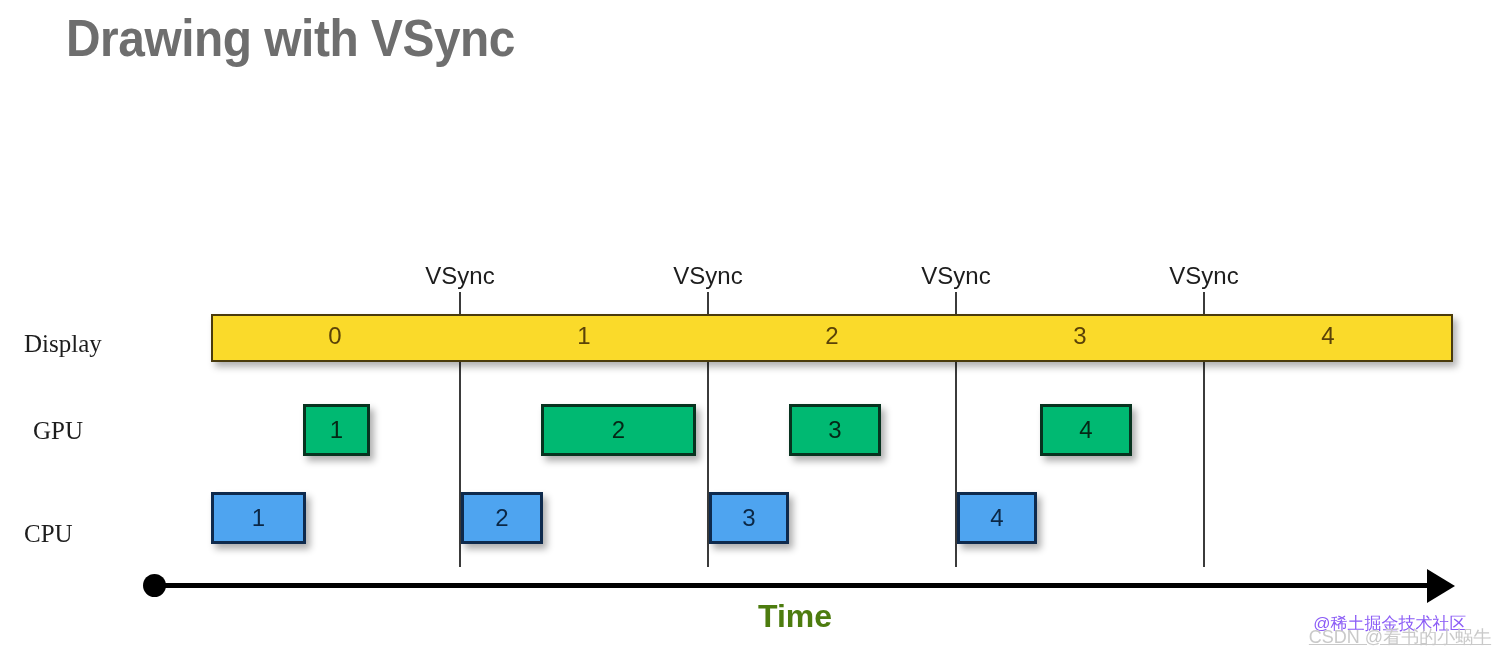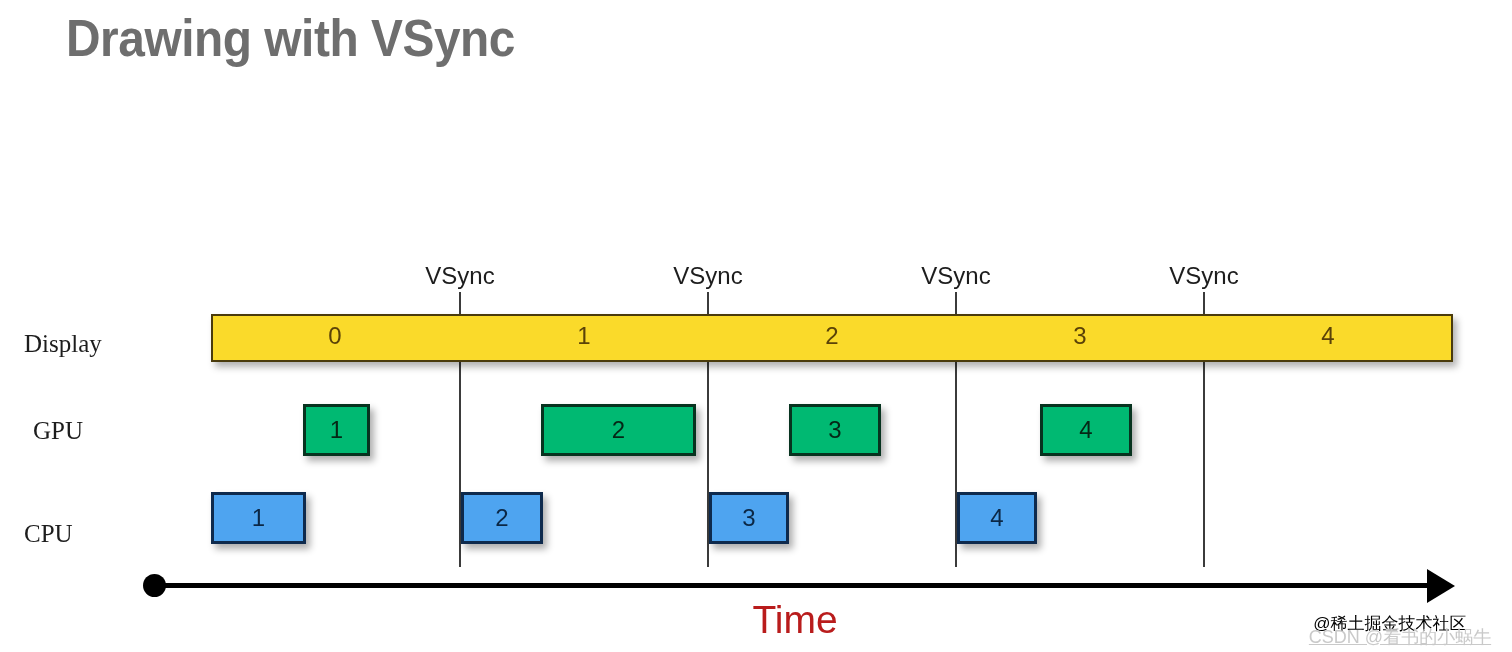--- a/index.html
+++ b/index.html
@@ -142,32 +142,33 @@
     height: 0;
     border-top: 17px solid transparent;
     border-bottom: 17px solid transparent;
     border-left: 28px solid #000000;
   }
   #time-axis-caption {
     position: absolute;
     left: 795px;
     top: 598px;
     transform: translateX(-50%);
-    font-size: 39px;
-    color: #b91c1c;
+    font-size: 32px;
+    color: #4d7c0f;
+    font-weight: bold;
   }
 
   
   #watermark-top {
     position: absolute;
     left: 1390px;
     top: 612px;
     transform: translateX(-50%);
     font-size: 17px;
-    color: #000000;
+    color: #8b5cf6;
     white-space: nowrap;
   }
   #watermark-bottom {
     position: absolute;
     left: 1400px;
     top: 625px;
     transform: translateX(-50%);
     font-size: 18px;
     color: #c9c9c9;
     white-space: nowrap;

